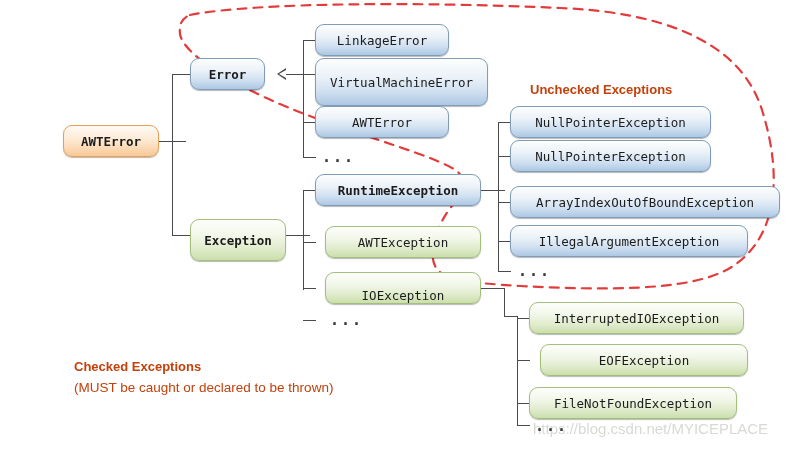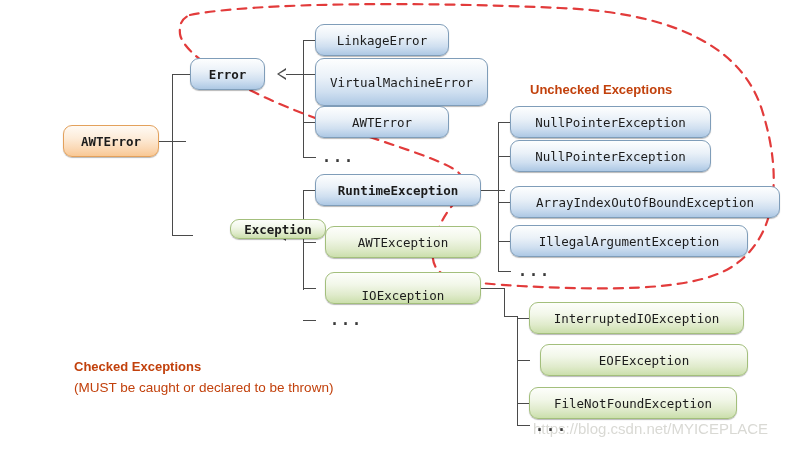--- a/index.html
+++ b/index.html
@@ -166,21 +166,21 @@
   <div class="arrow" style="left:472px;top:282px;"></div>
 
   <div class="node orange bold" style="left:63px;top:125px;width:96px;height:32px;">
     <span>AWTError</span>
   </div>
 
   <div class="node blue bold" style="left:190px;top:58px;width:75px;height:32px;">
     <span>Error</span>
   </div>
 
-  <div class="node green bold" style="left:190px;top:219px;width:96px;height:20px;margin-left:40px;">
+  <div class="node green bold" style="left:190px;top:219px;width:96px;height:42px;">
     <span>Exception</span>
   </div>
 
   <div class="node blue" style="left:315px;top:24px;width:134px;height:32px;">
     <span>LinkageError</span>
   </div>
 
   <div class="node blue" style="left:315px;top:58px;width:173px;height:48px;">
     <span>VirtualMachineError</span>
   </div>

